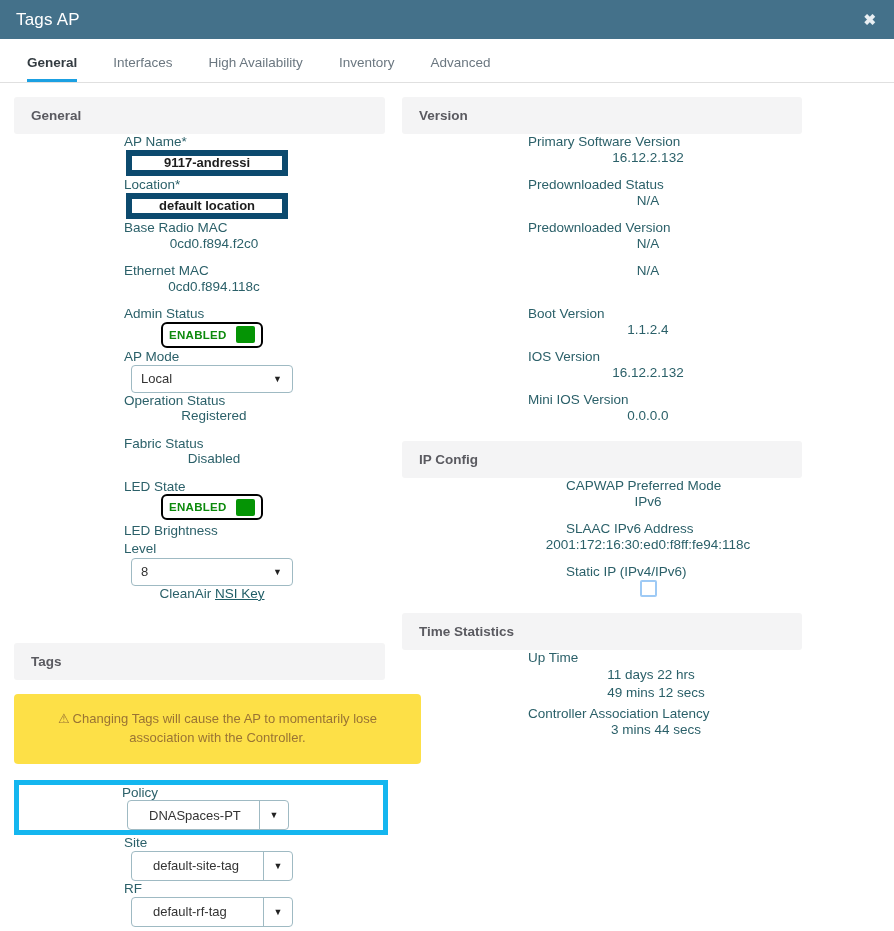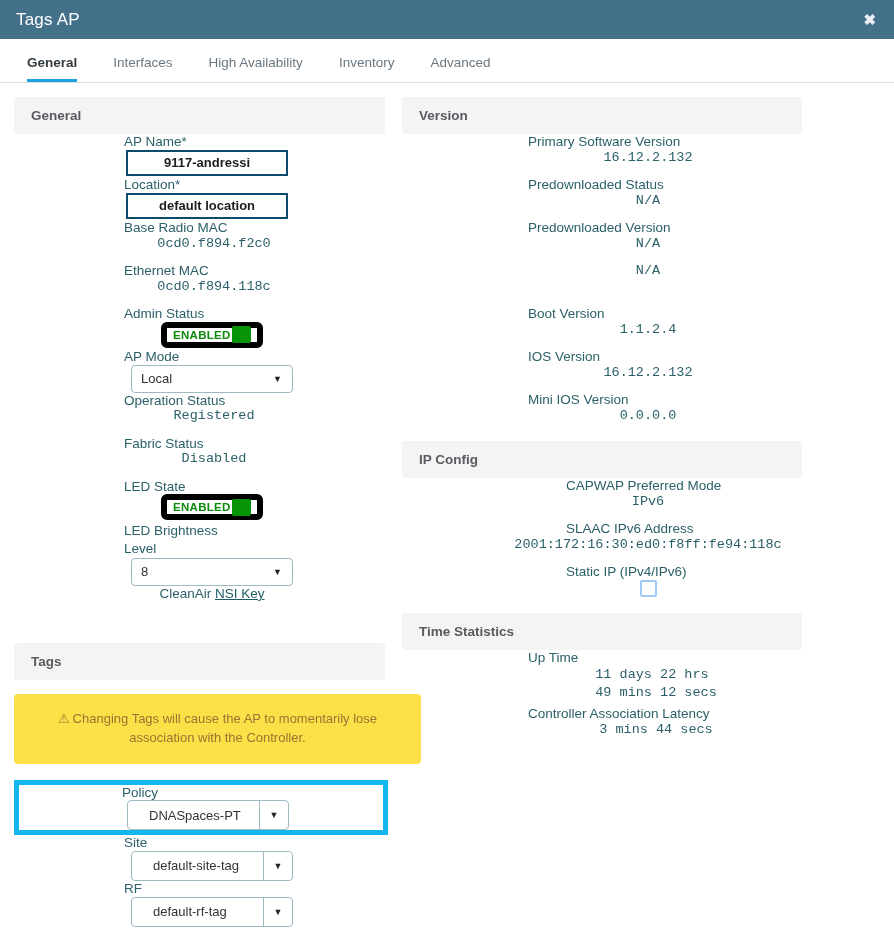--- a/index.html
+++ b/index.html
@@ -39,29 +39,29 @@
   .sec-head{
     background:#f4f4f5;border-radius:3px;
     font-size:13.5px;font-weight:bold;color:#5a5a60;
     padding:11px 0 11px 17px;box-sizing:border-box;
   }
   .col-left .sec-head{width:371px;}
   .col-right .sec-head{width:400px;}
   
   .row{display:flex;align-items:center;min-height:43px;flex-direction:column;}
   .lbl{font-size:13.5px;color:#2b6069;line-height:1.15;}
-  .val{font-size:13.5px;color:#2b6069;font-family:Liberation Mono, monospace;}
+  .val{font-size:13.5px;color:#2b6069;}
   .col-left .lbl{width:186px;padding-left:10px;box-sizing:border-box;}
   .col-left .val{padding-left:14px;}
   .col-right .lbl{width:268px;padding-left:14px;box-sizing:border-box;}
   .col-right .val{padding-left:0;}
   
   .tinput{
     width:162px;height:26px;box-sizing:border-box;
-    border:2px solid #0c4a6e;background:#fff;
+    border:6px solid #0c4a6e;background:#fff;
     font-family:"Liberation Sans",sans-serif;font-size:13px;font-weight:bold;
     color:#1d1d1d;text-align:center;outline:none;
   }
   
   .sel{
     width:162px;height:28px;box-sizing:border-box;
     border:1px solid #9fbac3;border-radius:4px;background:#fff;
     display:flex;align-items:center;cursor:pointer;
   }
   .sel .sel-txt{flex:1;padding-left:9px;font-size:13px;color:#333;}
@@ -77,21 +77,21 @@
     font-size:13px;color:#333;margin-left:12px;
   }
   .sel2 .sel-btn{
     width:28px;border-left:1px solid #9fbac3;
     display:flex;align-items:center;justify-content:center;
     font-size:9px;color:#222;
   }
   
   .toggle{
     width:102px;height:26px;box-sizing:border-box;
-    border:6px solid #000000;border-radius:6px;background:#fff;
+    border:2px solid #000000;border-radius:6px;background:#fff;
     display:flex;align-items:center;justify-content:space-between;
     padding:0 6px;cursor:pointer;
   }
   .toggle .t-txt{font-size:11.5px;font-weight:bold;color:#0c8a0c;letter-spacing:.3px;}
   .toggle .knob{width:19px;height:17px;background:#059405;border-radius:2px;}
   
   .lnk{color:#1f5d66;text-decoration:underline;cursor:pointer;}
   
   .warn{
     width:407px;box-sizing:border-box;margin-top:14px;

